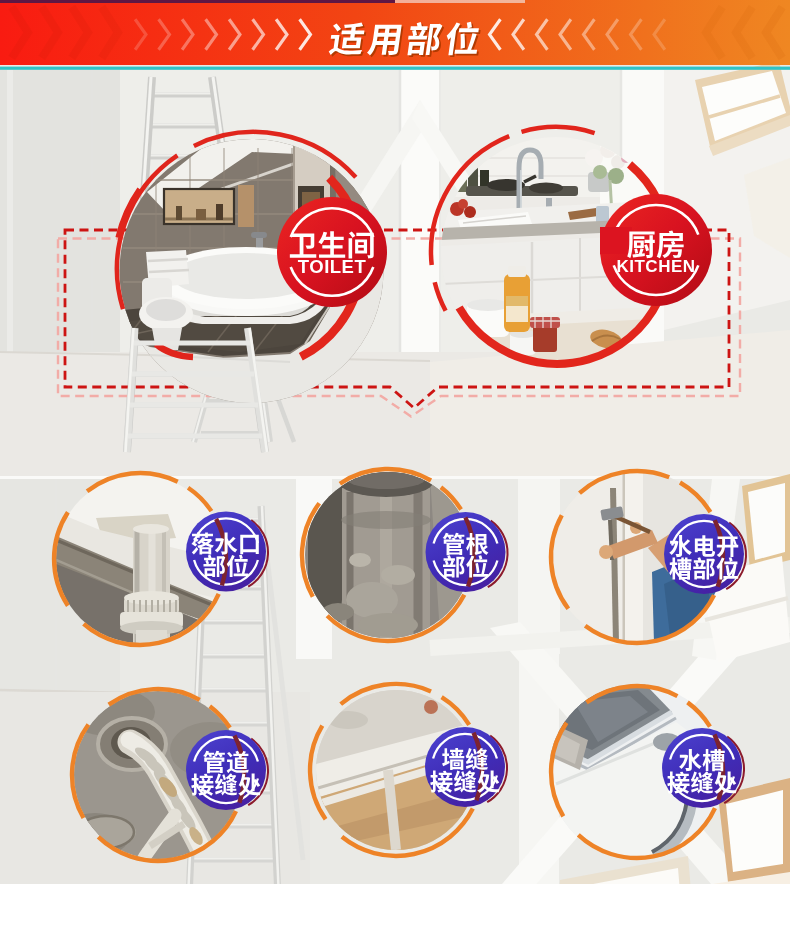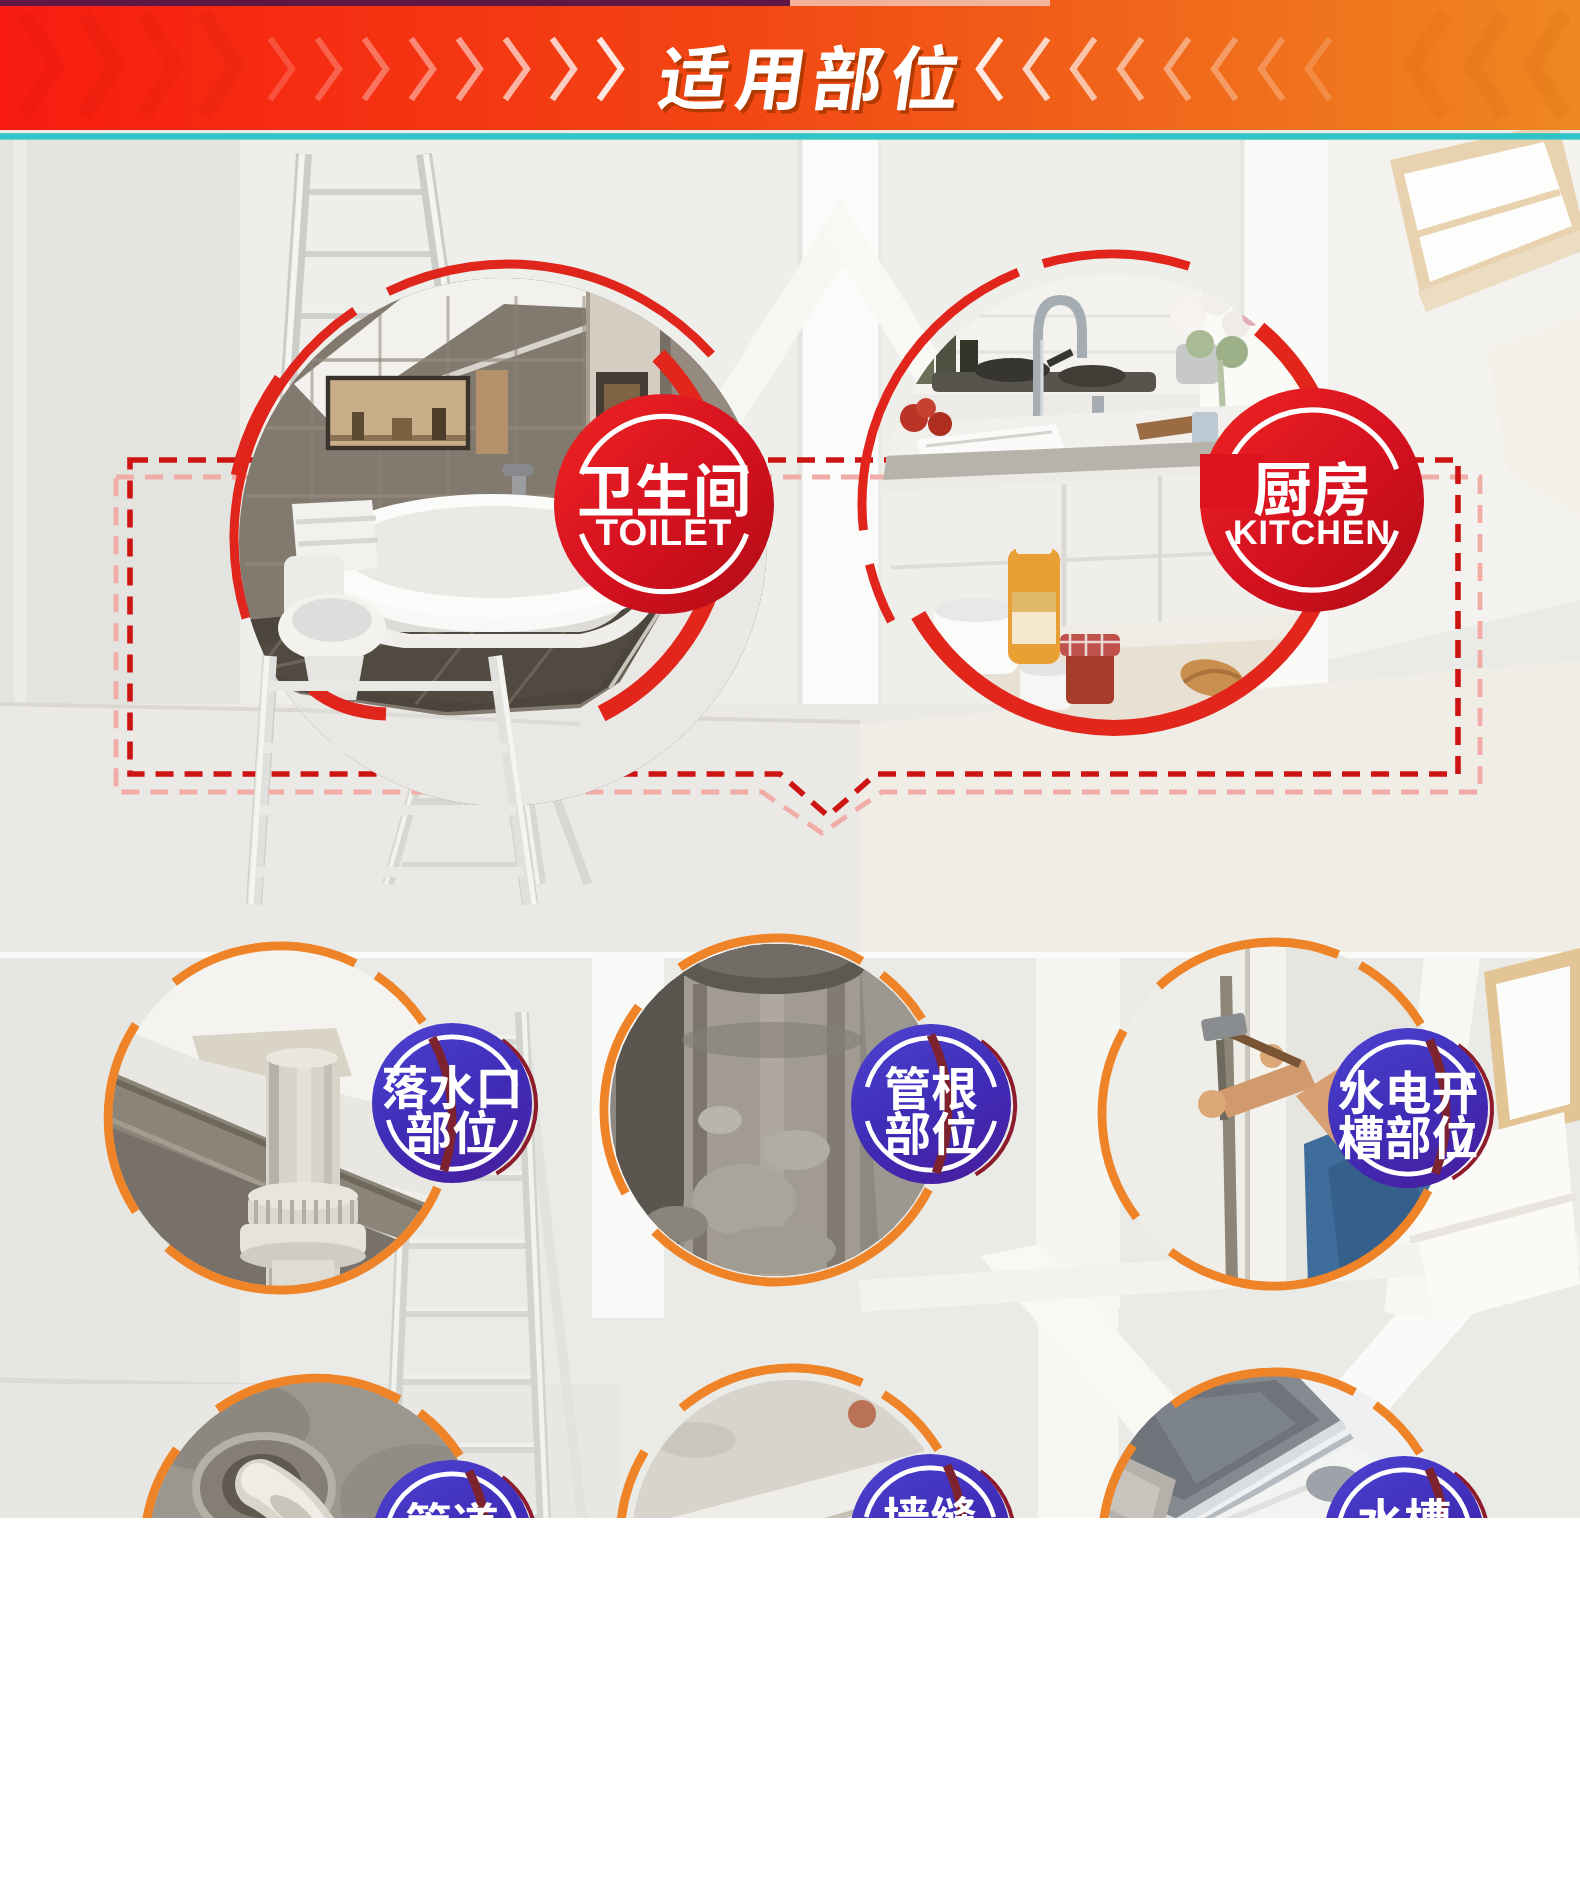--- a/index.html
+++ b/index.html
@@ -1,15 +1,15 @@
 <!DOCTYPE html>
 <html><head><meta charset="utf-8">
 <style>
 html,body{margin:0;padding:0;background:#fff;}
-#page{width:790px;height:759px;overflow:hidden;position:relative;
+#page{width:790px;height:884px;overflow:hidden;position:relative;
 font-family:"Liberation Sans", sans-serif;}
 </style></head>
 <body>
 <div id="page">
 <svg width="790" height="950" viewBox="0 0 790 950">
 <defs>
 <path id="g9002" d="M44 -753C98 -704 163 -634 191 -587L285 -663C253 -709 185 -775 132 -820ZM501 -324H779V-203H501ZM265 -491H30V-380H150V-111C109 -91 65 -58 23 -19L97 84C142 27 192 -31 228 -31C252 -31 286 -4 333 19C408 57 495 68 616 68C713 68 874 62 941 57C943 25 960 -29 973 -60C875 -46 722 -38 619 -38C512 -38 420 -45 352 -78C313 -97 288 -115 265 -125ZM388 -419V-109H900V-419H702V-513H961V-617H702V-714C775 -723 844 -735 903 -749L846 -848C721 -816 526 -794 357 -784C369 -758 382 -717 386 -689C447 -691 514 -695 580 -701V-617H316V-513H580V-419Z"></path>
 <path id="g7528" d="M142 -783V-424C142 -283 133 -104 23 17C50 32 99 73 118 95C190 17 227 -93 244 -203H450V77H571V-203H782V-53C782 -35 775 -29 757 -29C738 -29 672 -28 615 -31C631 0 650 52 654 84C745 85 806 82 847 63C888 45 902 12 902 -52V-783ZM260 -668H450V-552H260ZM782 -668V-552H571V-668ZM260 -440H450V-316H257C259 -354 260 -390 260 -423ZM782 -440V-316H571V-440Z"></path>
 <path id="g90e8" d="M609 -802V84H715V-694H826C804 -617 772 -515 744 -442C820 -362 841 -290 841 -235C841 -201 835 -176 818 -166C808 -160 795 -157 782 -156C766 -156 747 -156 725 -159C743 -127 752 -78 754 -47C781 -46 809 -47 831 -50C857 -53 880 -60 898 -74C935 -100 951 -149 951 -221C951 -286 936 -366 855 -456C893 -543 935 -658 969 -755L885 -807L868 -802ZM225 -632H397C384 -582 362 -518 340 -470H216L280 -488C271 -528 250 -586 225 -632ZM225 -827C236 -801 248 -768 257 -739H67V-632H202L119 -611C141 -568 162 -511 171 -470H42V-362H574V-470H454C474 -513 495 -565 516 -614L435 -632H551V-739H382C371 -774 352 -821 334 -858ZM88 -290V88H200V43H416V83H535V-290ZM200 -61V-183H416V-61Z"></path>
 <path id="g4f4d" d="M421 -508C448 -374 473 -198 481 -94L599 -127C589 -229 560 -401 530 -533ZM553 -836C569 -788 590 -724 598 -681H363V-565H922V-681H613L718 -711C707 -753 686 -816 667 -864ZM326 -66V50H956V-66H785C821 -191 858 -366 883 -517L757 -537C744 -391 710 -197 676 -66ZM259 -846C208 -703 121 -560 30 -470C50 -441 83 -375 94 -345C116 -368 137 -393 158 -421V88H279V-609C315 -674 346 -743 372 -810Z"></path>

